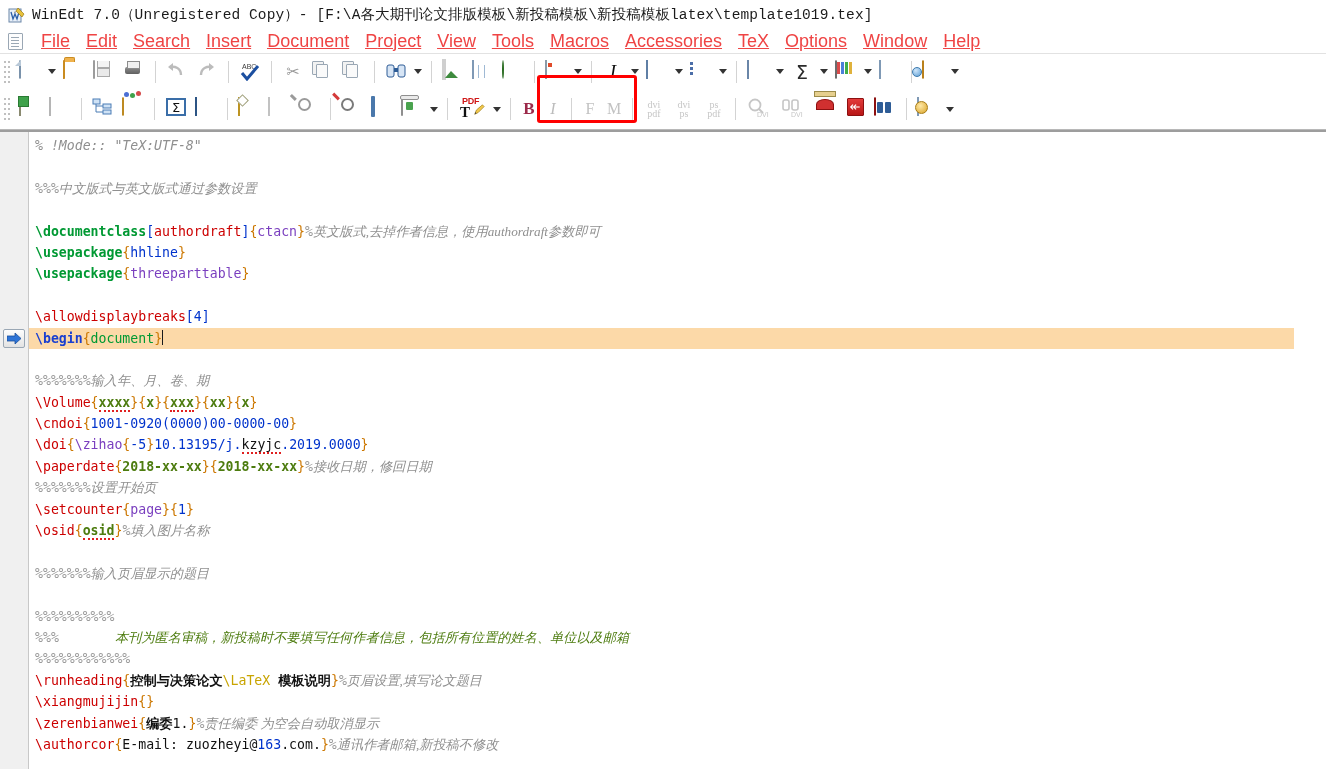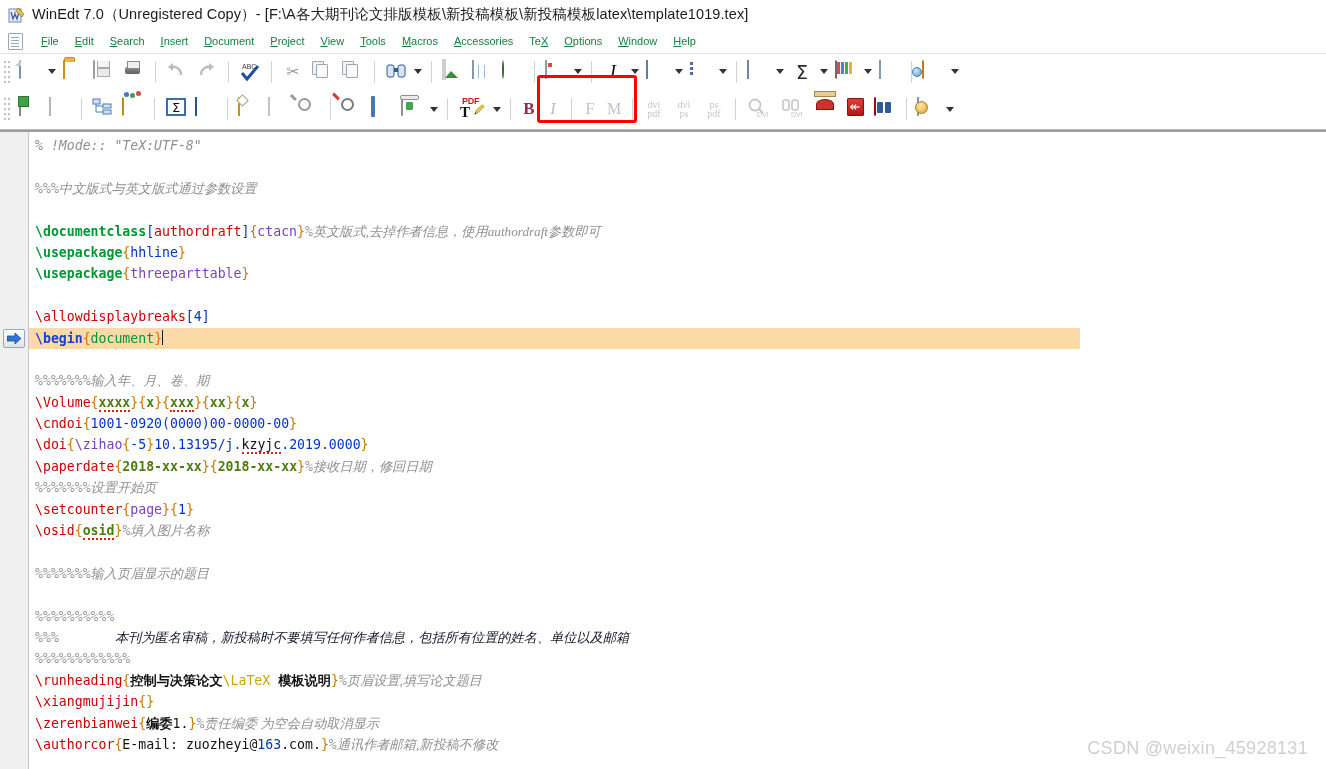--- a/index.html
+++ b/index.html
@@ -30,21 +30,21 @@
   }
   .title-icon {
     width: 18px; height: 18px;
     margin-right: 6px;
     position: relative;
     flex: 0 0 auto;
   }
   .title-text {
     font-size: 14.5px;
     color: #1b1b1b;
-    font-family: Liberation Sans, sans-serif;
+    font-family: Liberation Mono, monospace;
     letter-spacing: .1px;
     white-space: nowrap;
   }
 
   
   .menubar {
     height: 25px;
     display: flex;
     align-items: center;
     padding-left: 8px;
@@ -63,26 +63,27 @@
   }
   .menu-doc-icon::before {
     content: "";
     position: absolute;
     left: 2px; top: 3px; right: 3px;
     height: 1px;
     background: #9aa7b4;
     box-shadow: 0 3px 0 #9aa7b4, 0 6px 0 #9aa7b4, 0 9px 0 #9aa7b4;
   }
   .menu-item {
-    font-size: 11px;
-    color: #15803d;
+    font-size: 18px;
+    color: #ef4444;
     padding: 1px 8px;
     white-space: nowrap;
     cursor: default;
     font-family: "Liberation Sans", sans-serif;
+    text-decoration: underline;
   }
   .menu-item u { text-decoration: underline; }
 
   
   .toolbar {
     display: flex;
     align-items: center;
     background: #ffffff;
     position: relative;
     flex: 0 0 auto;
@@ -541,41 +542,41 @@
     font-size: 13.2px;
     line-height: 21.4px;
     white-space: pre;
     overflow: hidden;
   }
   .line { height: 21.4px; white-space: pre; }
   .line.current {
     background: #fcd9a8;
     margin-left: -6px;
     padding-left: 6px;
-    width: 1051px;
+    width: 1265px;
   }
 
   
   .cmd   { color: #cc0000; }
   .cmd-g { color: #009933; font-weight: bold; }
   .brace { color: #cc7700; }
   .brk   { color: #0033cc; }
   .opt   { color: #cc0000; }
   .arg   { color: #7a3fbf; }
   .argb  { color: #4d7c0f; font-weight: bold; }
   .num   { color: #0033cc; }
   .plain { color: #111111; }
   .cmt   { color: #8f8f8f; font-style: italic; }
   .cmt-zh{ color: #8f8f8f; font-style: italic; font-family: "Liberation Serif", serif; }
   .pct   { color: #9a9a9a; }
   .grn   { color: #009933; }
   .blu   { color: #1a3fd0; font-weight: bold; }
   .latex-y { color: #c8a400; }
   .zhblk { color: #111111; font-weight: bold; font-family: Liberation Mono, monospace; }
-  .anon  { color: #0f172a; font-style: italic; font-family: "Liberation Serif", serif; }
+  .anon  { color: #4d7c0f; font-style: italic; font-family: "Liberation Serif", serif; }
   .spell { border-bottom: 2px dotted #e02020; }
   .caret {
     display: inline-block;
     width: 1px; height: 15px;
     background: #1a1a1a;
     vertical-align: -2px;
   }
 
   .watermark {
     position: absolute;
@@ -924,16 +925,15 @@
 
   <div class="editor-wrap">
     <div class="gutter">
       <div class="gutter-mark" id="gutterMark" style="top: 196.6px;">
         <svg width="15" height="13" viewBox="0 0 15 13">
           <path d="M0 4 L8 4 L8 1 L14 6.5 L8 12 L8 9 L0 9 Z" fill="#2e74d6" stroke="#1a4f9c" stroke-width=".8"></path>
         </svg>
       </div>
     </div>
     <div class="code" id="codeArea"><div class="line"><span class="cmt">% !Mode:: "TeX:UTF-8"</span></div><div class="line">&nbsp;</div><div class="line"><span class="pct">%%%</span><span class="cmt-zh">中文版式与英文版式通过参数设置</span></div><div class="line">&nbsp;</div><div class="line"><span class="cmd-g">\documentclass</span><span class="brk">[</span><span class="opt">authordraft</span><span class="brk">]</span><span class="brace">{</span><span class="arg">ctacn</span><span class="brace">}</span><span class="pct">%</span><span class="cmt-zh">英文版式,去掉作者信息，使用authordraft参数即可</span></div><div class="line"><span class="cmd-g">\usepackage</span><span class="brace">{</span><span class="brk">hhline</span><span class="brace">}</span></div><div class="line"><span class="cmd-g">\usepackage</span><span class="brace">{</span><span class="arg">threeparttable</span><span class="brace">}</span></div><div class="line">&nbsp;</div><div class="line"><span class="cmd">\allowdisplaybreaks</span><span class="brk">[</span><span class="num">4</span><span class="brk">]</span></div><div class="line current"><span class="blu">\begin</span><span class="brace">{</span><span class="grn">document</span><span class="brace">}</span><span class="caret"></span></div><div class="line">&nbsp;</div><div class="line"><span class="pct">%%%%%%%</span><span class="cmt-zh">输入年、月、卷、期</span></div><div class="line"><span class="cmd">\Volume</span><span class="brace">{</span><span class="argb spell">xxxx</span><span class="brace">}</span><span class="brace">{</span><span class="argb">x</span><span class="brace">}</span><span class="brace">{</span><span class="argb spell">xxx</span><span class="brace">}</span><span class="brace">{</span><span class="argb">xx</span><span class="brace">}</span><span class="brace">{</span><span class="argb">x</span><span class="brace">}</span></div><div class="line"><span class="cmd">\cndoi</span><span class="brace">{</span><span class="num">1001-0920(0000)00-0000-00</span><span class="brace">}</span></div><div class="line"><span class="cmd">\doi</span><span class="brace">{</span><span class="arg">\zihao</span><span class="brace">{</span><span class="num">-5</span><span class="brace">}</span><span class="num">10.13195/j.</span><span class="plain spell">kzyjc</span><span class="num">.2019.0000</span><span class="brace">}</span></div><div class="line"><span class="cmd">\paperdate</span><span class="brace">{</span><span class="argb">2018-xx-xx</span><span class="brace">}</span><span class="brace">{</span><span class="argb">2018-xx-xx</span><span class="brace">}</span><span class="pct">%</span><span class="cmt-zh">接收日期，修回日期</span></div><div class="line"><span class="pct">%%%%%%%</span><span class="cmt-zh">设置开始页</span></div><div class="line"><span class="cmd">\setcounter</span><span class="brace">{</span><span class="arg">page</span><span class="brace">}</span><span class="brace">{</span><span class="num">1</span><span class="brace">}</span></div><div class="line"><span class="cmd">\osid</span><span class="brace">{</span><span class="argb spell">osid</span><span class="brace">}</span><span class="pct">%</span><span class="cmt-zh">填入图片名称</span></div><div class="line">&nbsp;</div><div class="line"><span class="pct">%%%%%%%</span><span class="cmt-zh">输入页眉显示的题目</span></div><div class="line">&nbsp;</div><div class="line"><span class="pct">%%%%%%%%%%</span></div><div class="line"><span class="pct">%%%</span><span class="anon">                 本刊为匿名审稿，新投稿时不要填写任何作者信息，包括所有位置的姓名、单位以及邮箱</span></div><div class="line"><span class="pct">%%%%%%%%%%%%</span></div><div class="line"><span class="cmd">\runheading</span><span class="brace">{</span><span class="zhblk">控制与决策论文</span><span class="latex-y">\LaTeX</span><span class="zhblk"> 模板说明</span><span class="brace">}</span><span class="pct">%</span><span class="cmt-zh">页眉设置,填写论文题目</span></div><div class="line"><span class="cmd">\xiangmujijin</span><span class="brace">{</span><span class="brace">}</span></div><div class="line"><span class="cmd">\zerenbianwei</span><span class="brace">{</span><span class="zhblk">编委</span><span class="plain">1.</span><span class="brace">}</span><span class="pct">%</span><span class="cmt-zh">责任编委 为空会自动取消显示</span></div><div class="line"><span class="cmd">\authorcor</span><span class="brace">{</span><span class="plain">E-mail: zuozheyi@</span><span class="num">163</span><span class="plain">.com.</span><span class="brace">}</span><span class="pct">%</span><span class="cmt-zh">通讯作者邮箱,新投稿不修改</span></div></div>
-    <div class="watermark">CSDN @weixin_45928131</div>
   </div>
 
 </div>
 
 </body></html>

